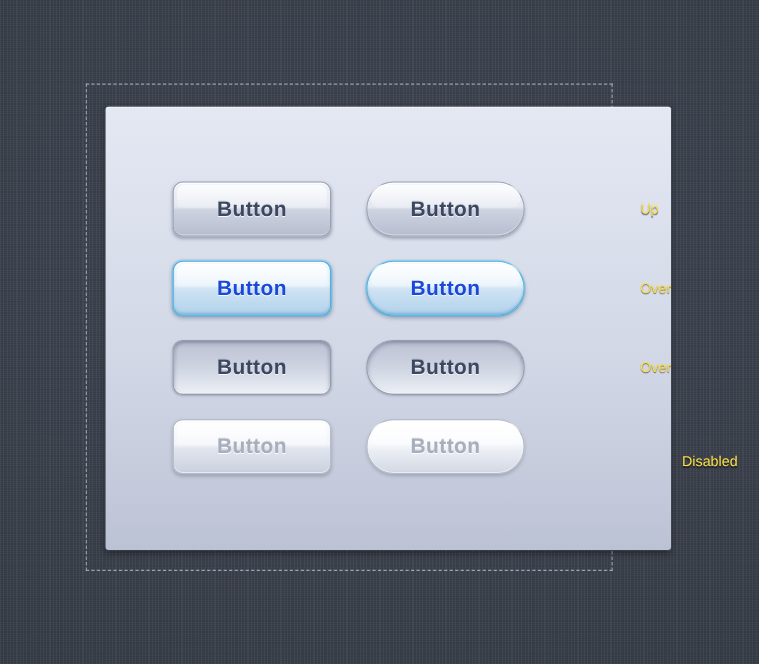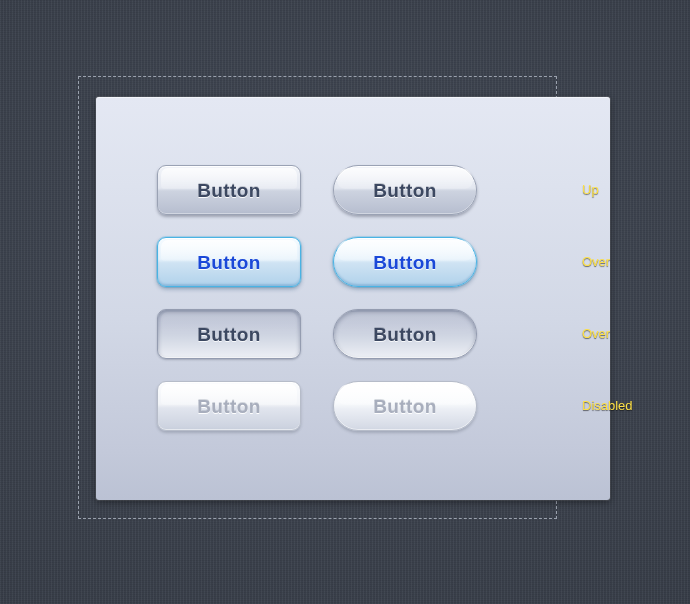--- a/index.html
+++ b/index.html
@@ -206,21 +206,21 @@
     color: #fde047;
     font-family: "Liberation Sans", sans-serif;
     font-size: 13px;
     line-height: 16px;
     text-shadow: 0 1px 1px rgba(0,0,0,0.55);
     white-space: nowrap;
   }
   .state-label.r0 { top: 85px; }
   .state-label.r1 { top: 157px; }
   .state-label.r2 { top: 229px; }
-  .state-label.r3 { top: 301px; }
+  .state-label.r3 { top: 315px; margin-left: 38px; }
 </style>
 </head>
 <body>
 
 <div id="backdrop"></div>
 
 <div id="dashed-frame"></div>
 
 <div id="panel">
   <div id="button-grid">

